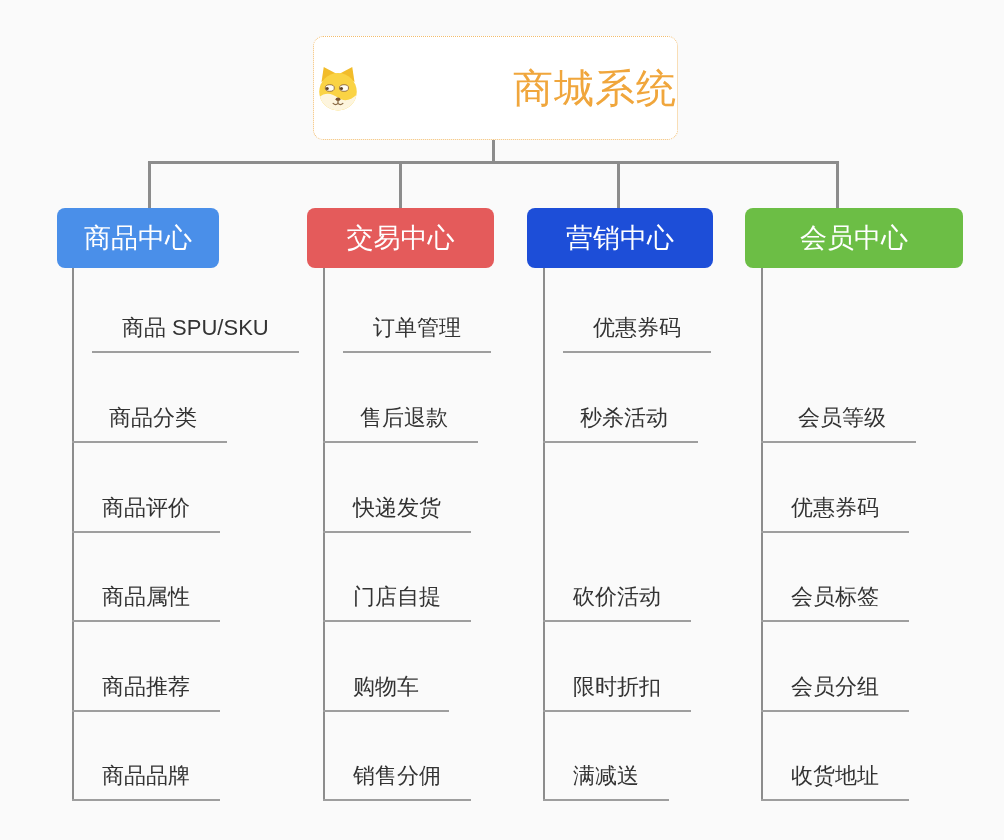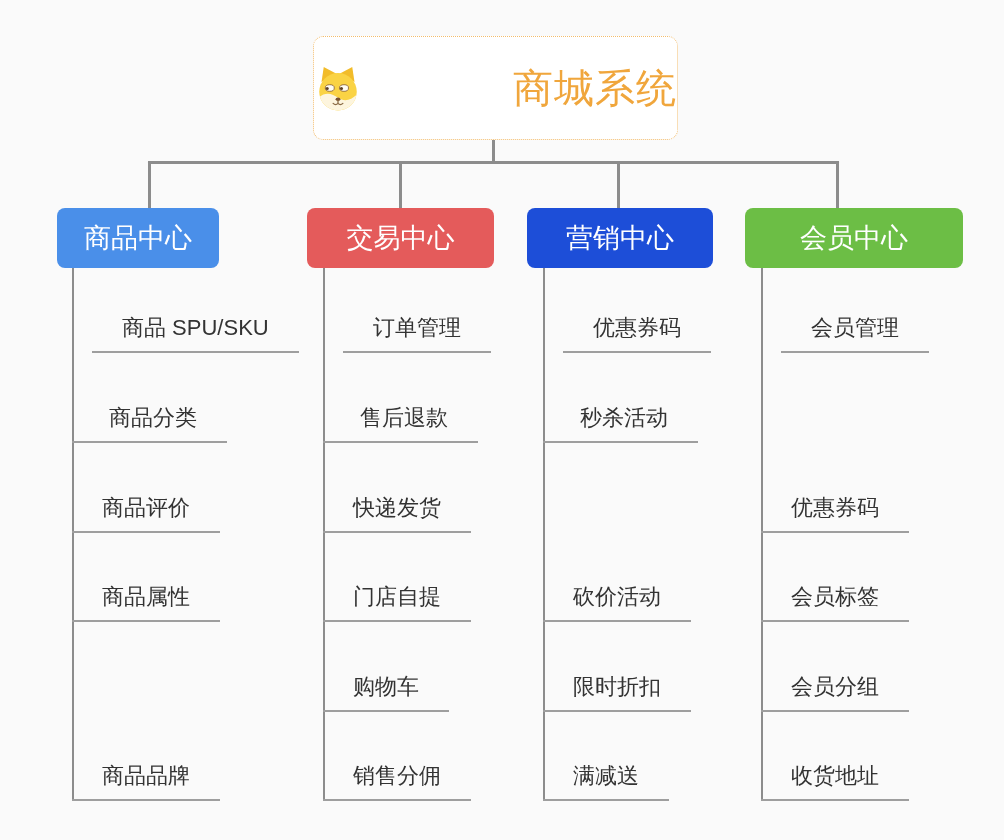--- a/index.html
+++ b/index.html
@@ -88,34 +88,35 @@
 
   <div class="vline" id="vline-0"></div>
   <div class="vline" id="vline-1"></div>
   <div class="vline" id="vline-2"></div>
   <div class="vline" id="vline-3"></div>
 
   <div class="item c0 r0">商品 SPU/SKU</div>
   <div class="item c0 r1">商品分类</div>
   <div class="item c0 r2">商品评价</div>
   <div class="item c0 r3">商品属性</div>
+  <div class="item c0 r4">商品推荐</div>
   <div class="item c0 r5">商品品牌</div>
 
   <div class="item c1 r0">订单管理</div>
   <div class="item c1 r1">售后退款</div>
   <div class="item c1 r2">快递发货</div>
   <div class="item c1 r3">门店自提</div>
   <div class="item c1 r4">购物车</div>
   <div class="item c1 r5">销售分佣</div>
 
   <div class="item c2 r0">优惠券码</div>
   <div class="item c2 r1">秒杀活动</div>
   <div class="item c2 r3">砍价活动</div>
   <div class="item c2 r4">限时折扣</div>
   <div class="item c2 r5">满减送</div>
 
-  <div class="item c3 r0">会员管理</div>
+  <div class="item c3 r1">会员等级</div>
   <div class="item c3 r2">优惠券码</div>
   <div class="item c3 r3">会员标签</div>
   <div class="item c3 r4">会员分组</div>
   <div class="item c3 r5">收货地址</div>
 
 </div>
 
 </body></html>

